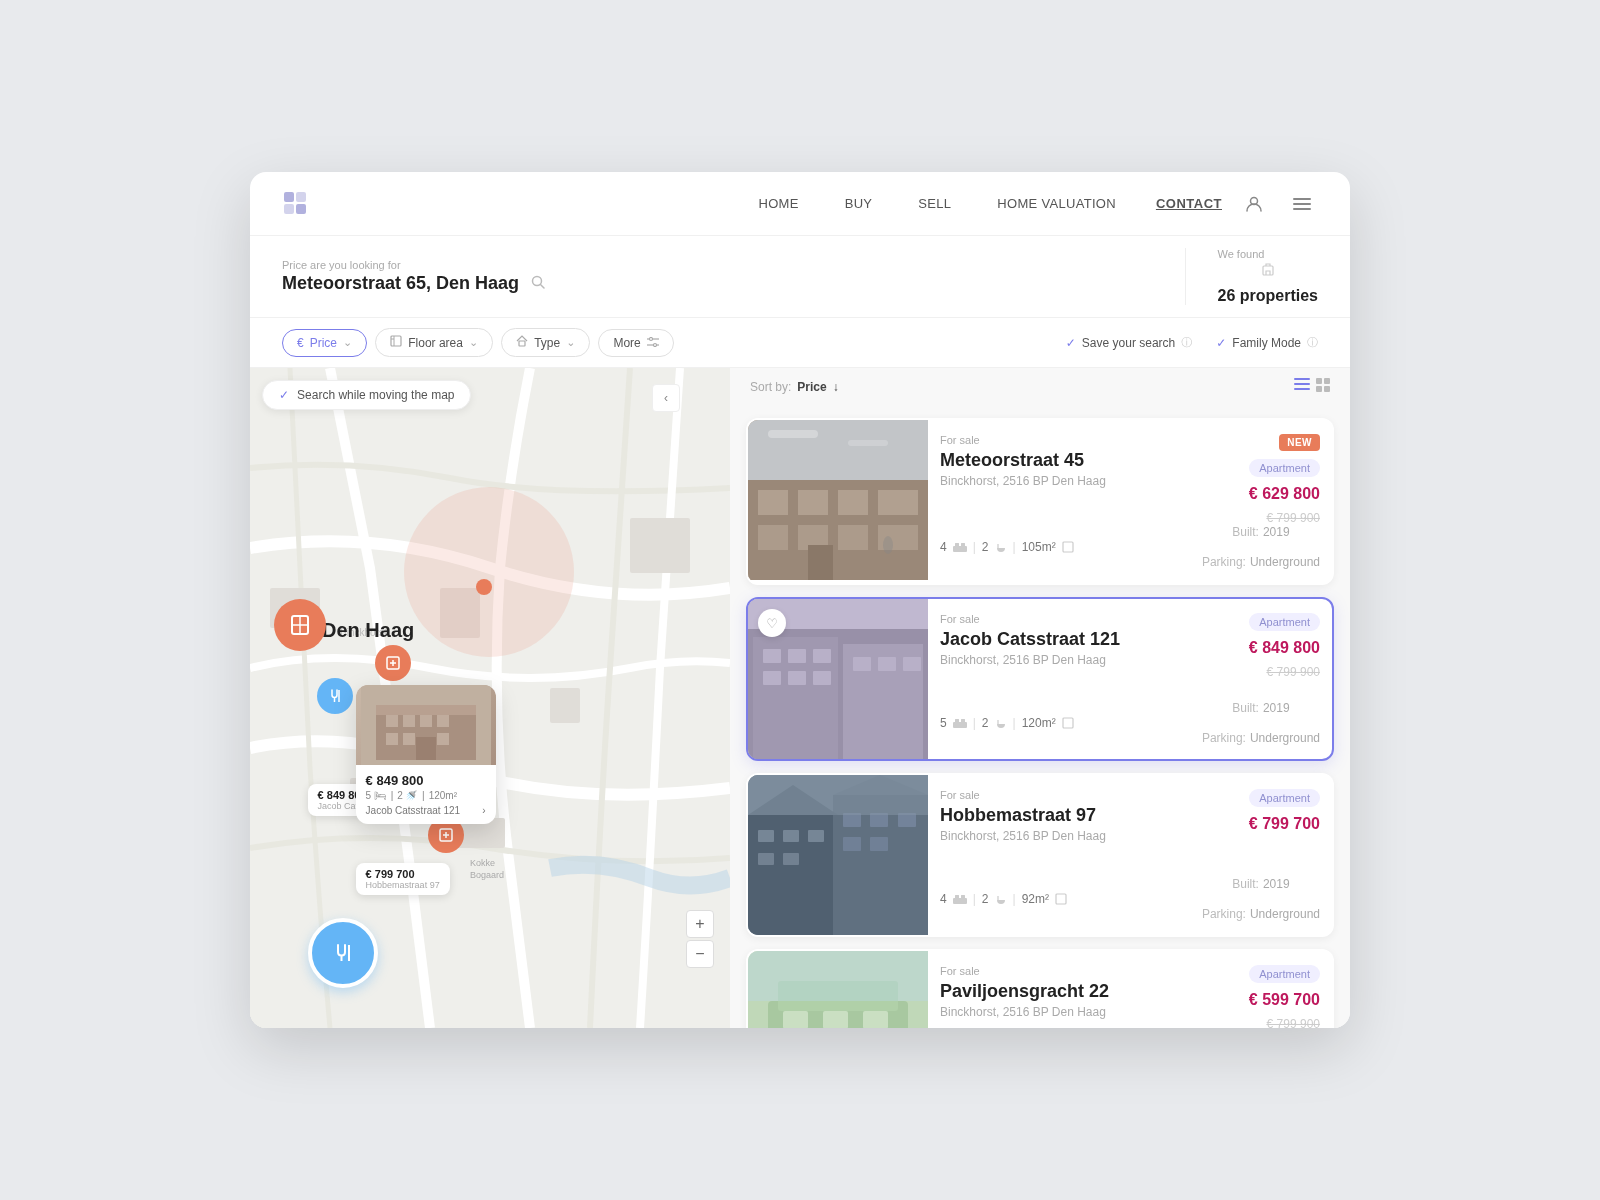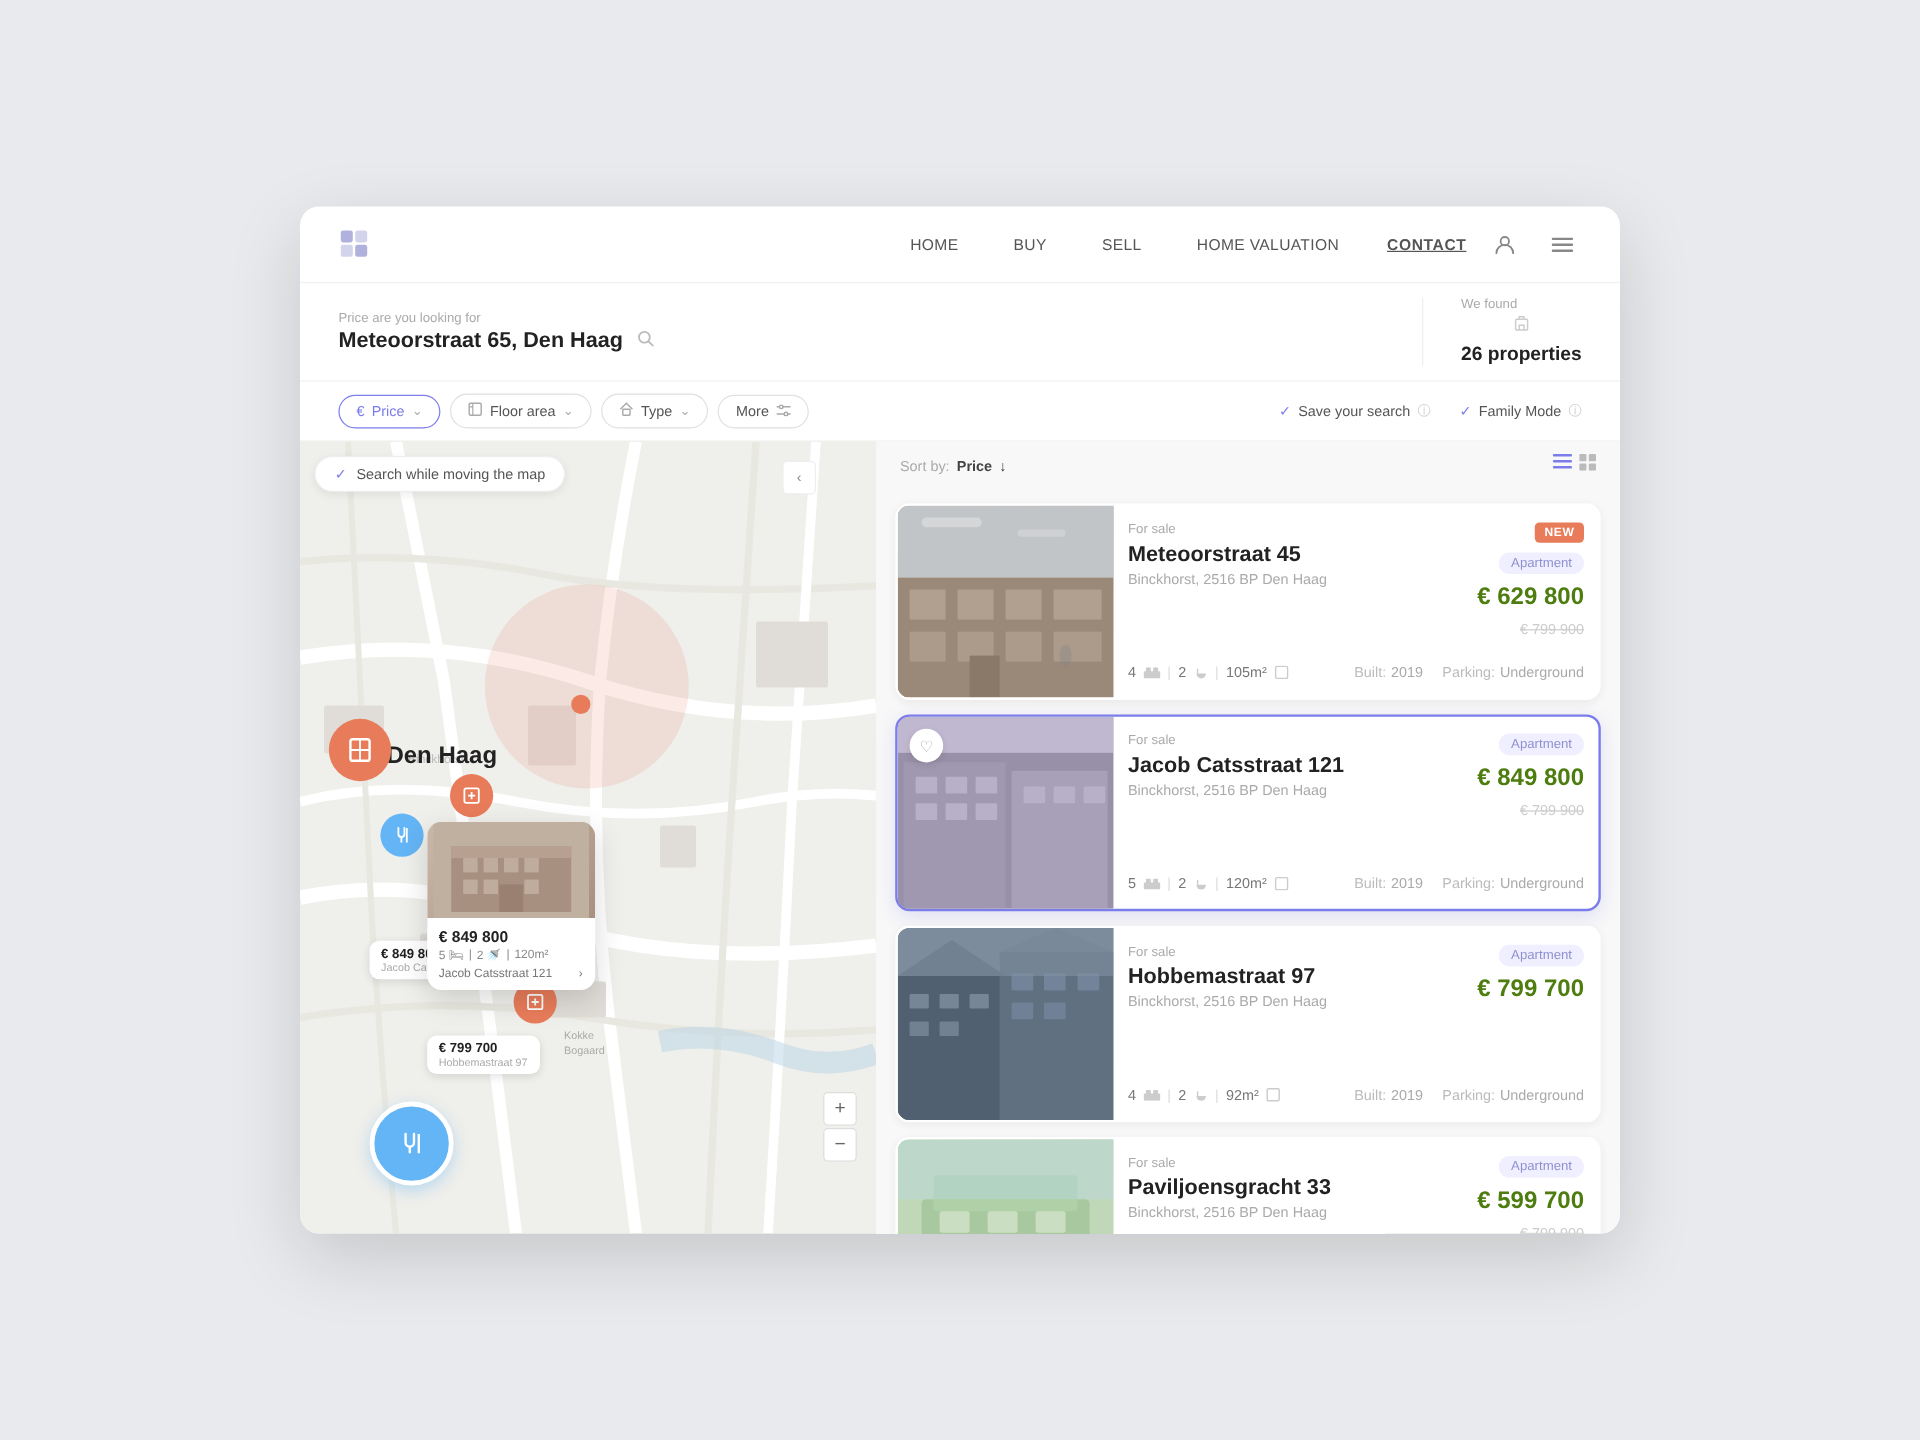--- a/index.html
+++ b/index.html
@@ -488,23 +488,23 @@
     }
     .card-type-badge {
       background: #f0efff;
       color: #9090d0;
       font-size: 11px;
       padding: 3px 10px;
       border-radius: 12px;
       font-weight: 500;
     }
     .card-price {
-      font-size: 20px;
+      font-size: 16px;
       font-weight: 700;
-      color: #4d7c0f;
+      color: #be185d;
     }
     .card-price-old {
       font-size: 12px;
       color: #ccc;
       text-decoration: line-through;
     }
     .card-bottom {
       display: flex;
       align-items: center;
       justify-content: space-between;
@@ -516,20 +516,21 @@
       font-size: 12px;
       color: #777;
     }
     .feat-sep { color: #ddd; }
     .card-meta {
       display: flex;
       align-items: center;
       gap: 16px;
       font-size: 12px;
       color: #aaa;
+      flex-direction: column;
     }
     .meta-item {
       display: flex;
       align-items: center;
       gap: 4px;
     }
     
     .building-illus {
       width: 100%;
       height: 100%;
@@ -1061,21 +1062,21 @@
                 <rect width="180" height="50" fill="#b8d8e8" opacity="0.4"></rect>
                 <ellipse cx="160" cy="130" rx="30" ry="35" fill="#80a870" opacity="0.5"></ellipse>
                 <ellipse cx="30" cy="145" rx="25" ry="20" fill="#80a870" opacity="0.4"></ellipse>
               </svg>
             </div>
           </div>
           <div class="card-body">
             <div class="card-top">
               <div class="card-info">
                 <div class="card-for-sale">For sale</div>
-                <div class="card-title">Paviljoensgracht 33</div>
+                <div class="card-title">Paviljoensgracht 22</div>
                 <div class="card-address">Binckhorst, 2516 BP Den Haag</div>
               </div>
               <div class="card-price-section">
                 <span class="card-type-badge">Apartment</span>
                 <span class="card-price">€ 599 700</span>
                 <span class="card-price-old">€ 799 900</span>
               </div>
             </div>
 
           </div>

